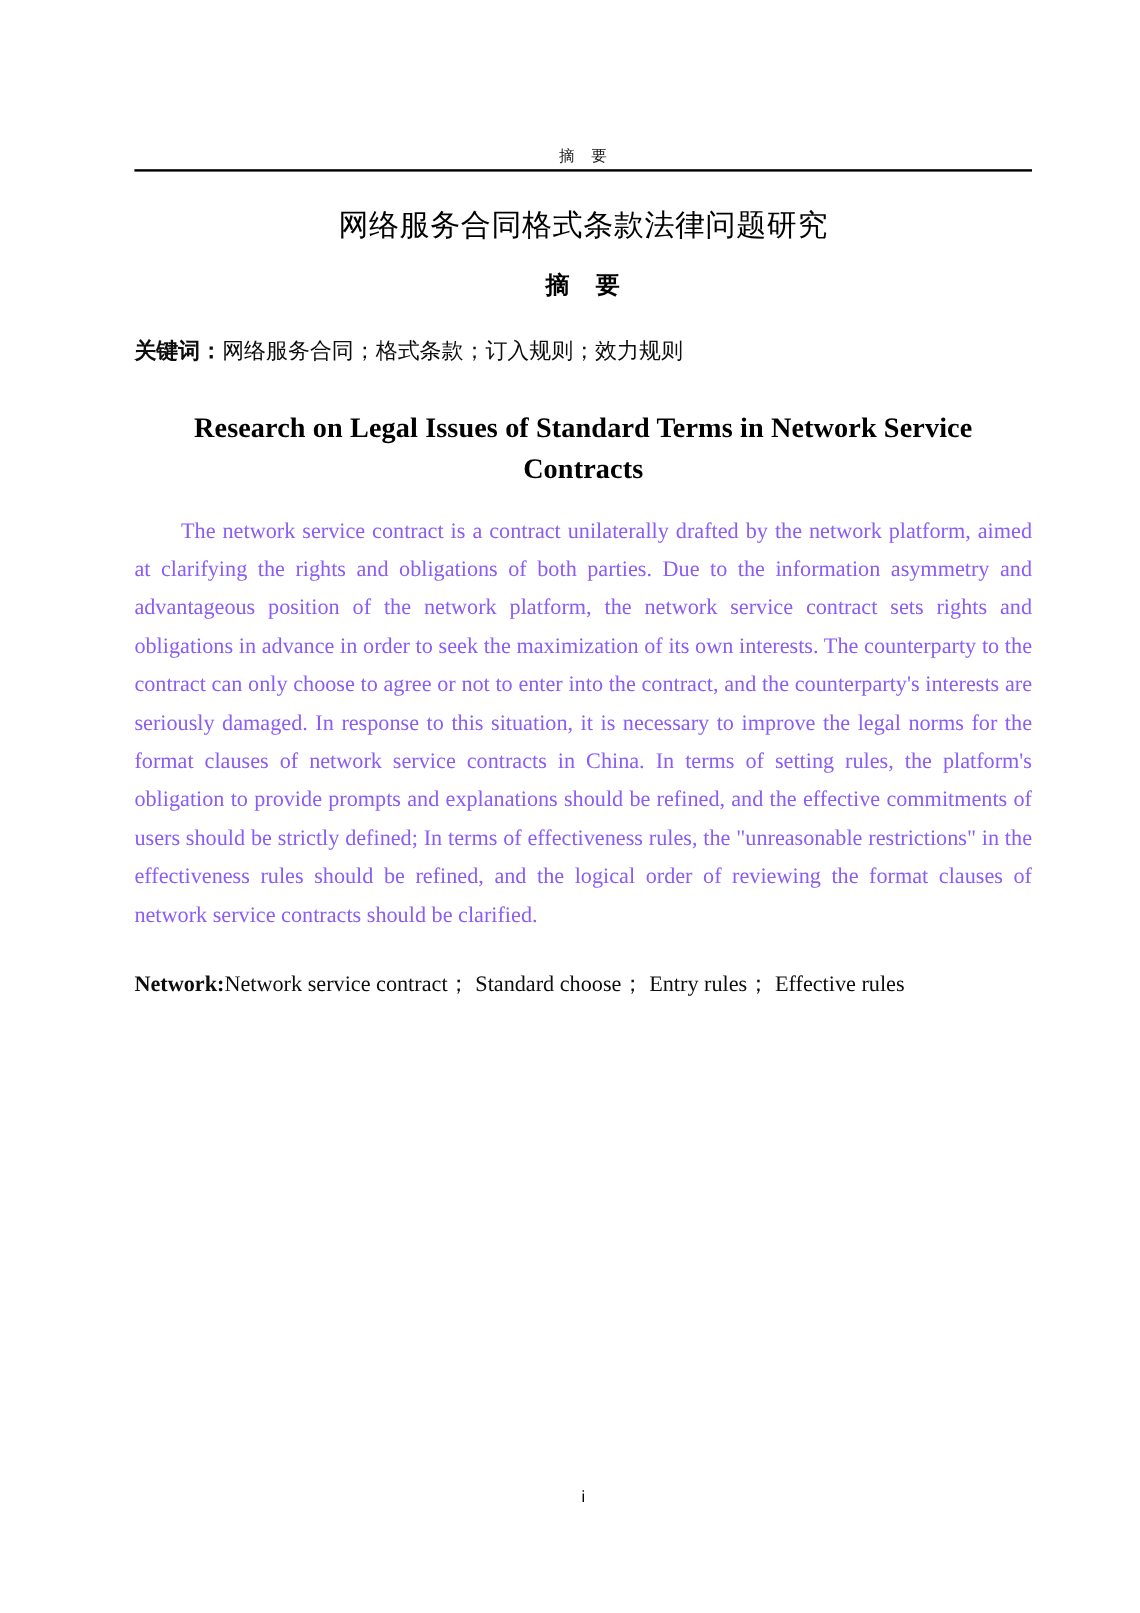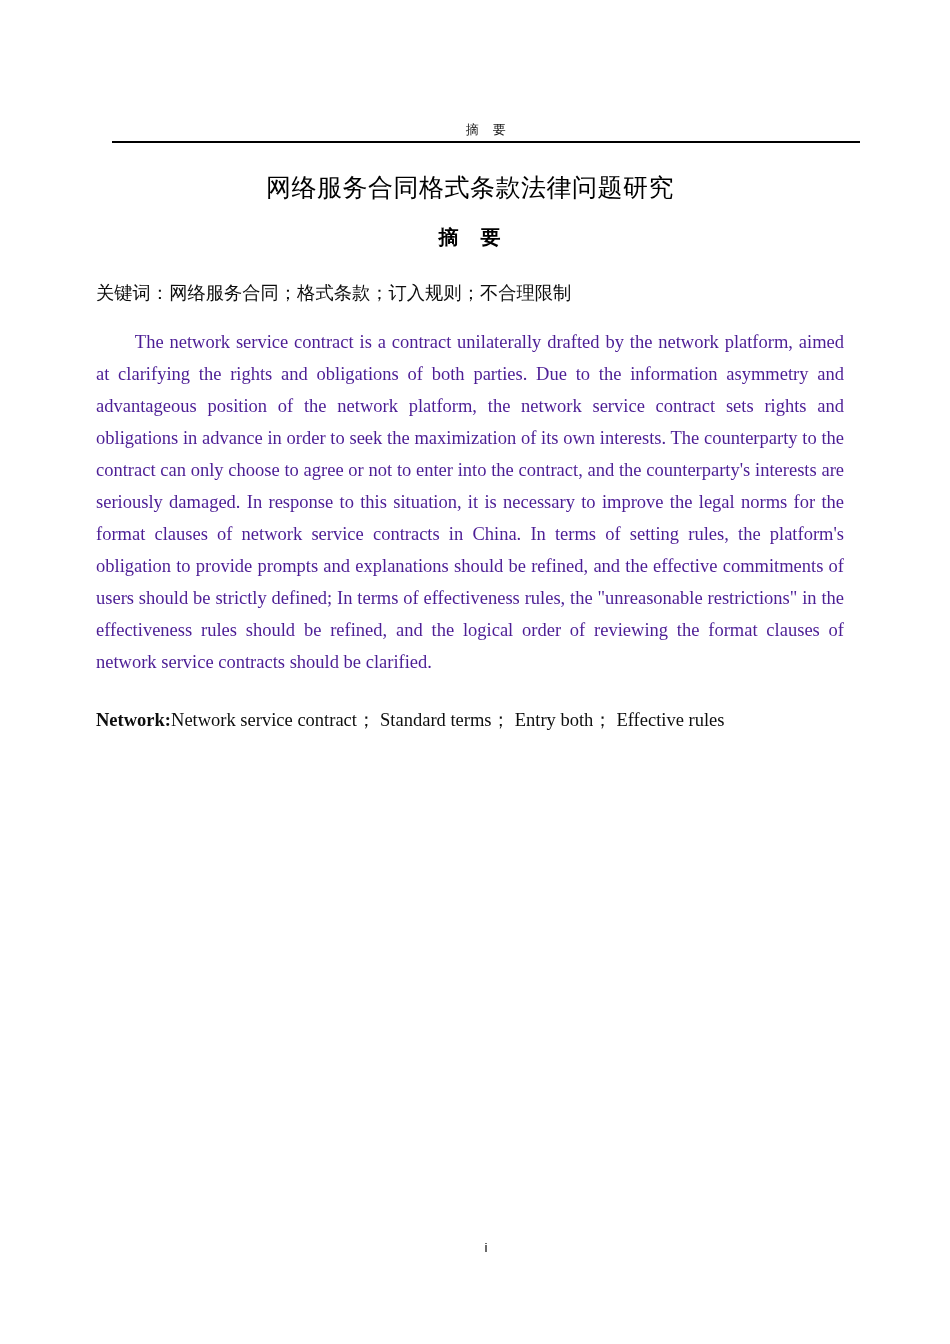--- a/index.html
+++ b/index.html
@@ -38,21 +38,21 @@
   }
   .header-rule {
     margin-top: 4px;
     border-top: 2.2px solid #000000;
     width: 100%;
   }
 
   
   .content {
     position: absolute;
-    left: 96px;
+    left: 112px;
     top: 140px;
     width: 748px;
   }
 
   .cn-title {
     text-align: center;
     font-family: "DejaVu Sans", "Liberation Sans", sans-serif;
     font-size: 25px;
     line-height: 34px;
     font-weight: 400;
@@ -82,42 +82,42 @@
   }
 
   .cn-keywords {
     font-family: "DejaVu Serif", "Liberation Serif", serif;
     font-size: 18.3px;
     line-height: 30px;
     margin-top: 26px;
     color: #0d0d0d;
   }
   .cn-keywords .lbl {
-    font-weight: normal;
+    font-weight: bold;
     font-family: "DejaVu Sans", "Liberation Sans", sans-serif;
   }
 
   .en-title {
     text-align: center;
     font-family: "Liberation Serif", "DejaVu Serif", serif;
     font-size: 23.5px;
     line-height: 34px;
     font-weight: bold;
     margin-top: 32px;
     letter-spacing: 0.1px;
   }
 
   .en-body {
     font-family: "Liberation Serif", "DejaVu Serif", serif;
     font-size: 18.5px;
     line-height: 32px;
     text-align: justify;
     text-indent: 2.1em;
     margin-top: 4px;
-    color: #4c1d95;
+    color: #8b5cf6;
   }
 
   .en-keywords {
     font-family: "Liberation Serif", "DejaVu Serif", serif;
     font-size: 18.5px;
     line-height: 30px;
     margin-top: 27px;
     color: #0d0d0d;
   }
   .en-keywords .lbl {
@@ -148,28 +148,29 @@
   </div>
 
   <div class="content">
 
     <h1 class="cn-title">网络服务合同格式条款法律问题研究</h1>
 
     <h2 class="cn-heading">摘　要</h2>
 
 
     <p class="cn-keywords">
-      <span class="lbl">关键词：</span><span>网络服务合同；格式条款；订入规则；不合理限制</span>
+      <span class="lbl">关键词：</span><span>网络服务合同；格式条款；订入规则；效力规则</span>
     </p>
 
+    <h2 class="en-title">Research on Legal Issues of Standard Terms in Network Service Contracts</h2>
 
     <p class="en-body">The network service contract is a contract unilaterally drafted by the network platform, aimed at clarifying the rights and obligations of both parties. Due to the information asymmetry and advantageous position of the network platform, the network service contract sets rights and obligations in advance in order to seek the maximization of its own interests. The counterparty to the contract can only choose to agree or not to enter into the contract, and the counterparty's interests are seriously damaged. In response to this situation, it is necessary to improve the legal norms for the format clauses of network service contracts in China. In terms of setting rules, the platform's obligation to provide prompts and explanations should be refined, and the effective commitments of users should be strictly defined; In terms of effectiveness rules, the "unreasonable restrictions" in the effectiveness rules should be refined, and the logical order of reviewing the format clauses of network service contracts should be clarified.</p>
 
     <p class="en-keywords">
-      <span class="lbl">Network:</span><span>Network service contract；  Standard terms；  Entry both；  Effective rules</span>
+      <span class="lbl">Network:</span><span>Network service contract；  Standard choose；  Entry rules；  Effective rules</span>
     </p>
 
   </div>
 
   <div class="footer">
     <span>i</span>
   </div>
 
 </div>
 

